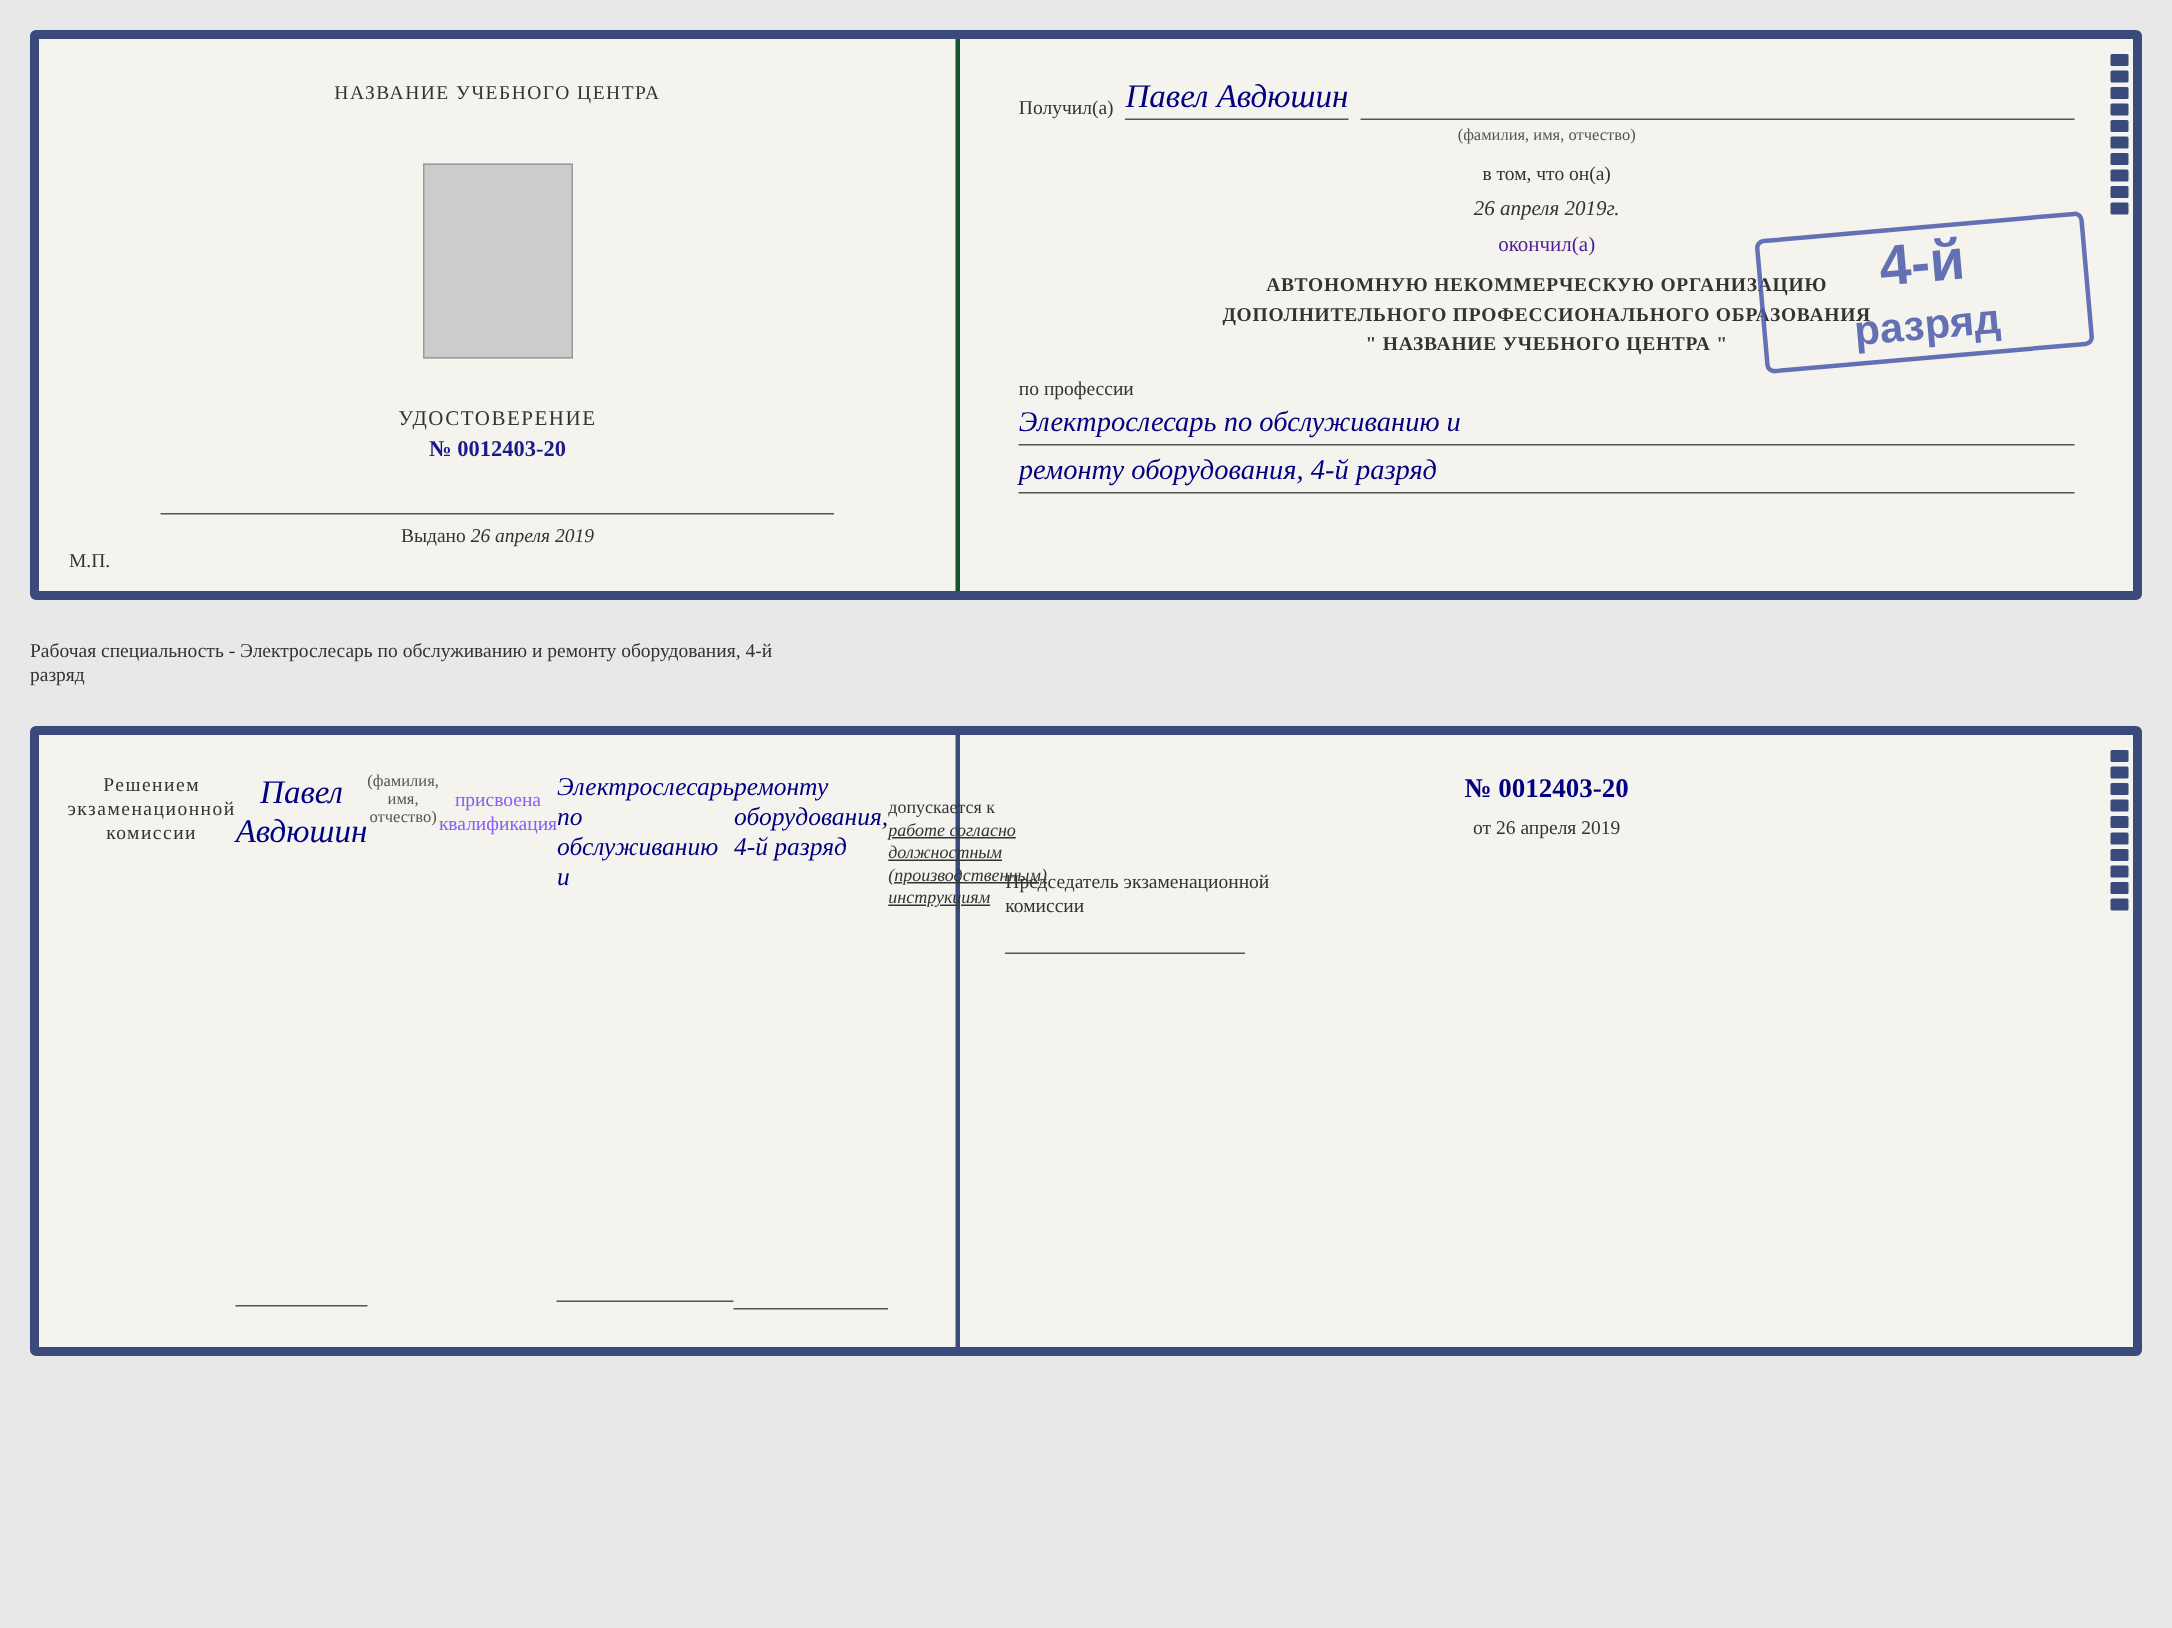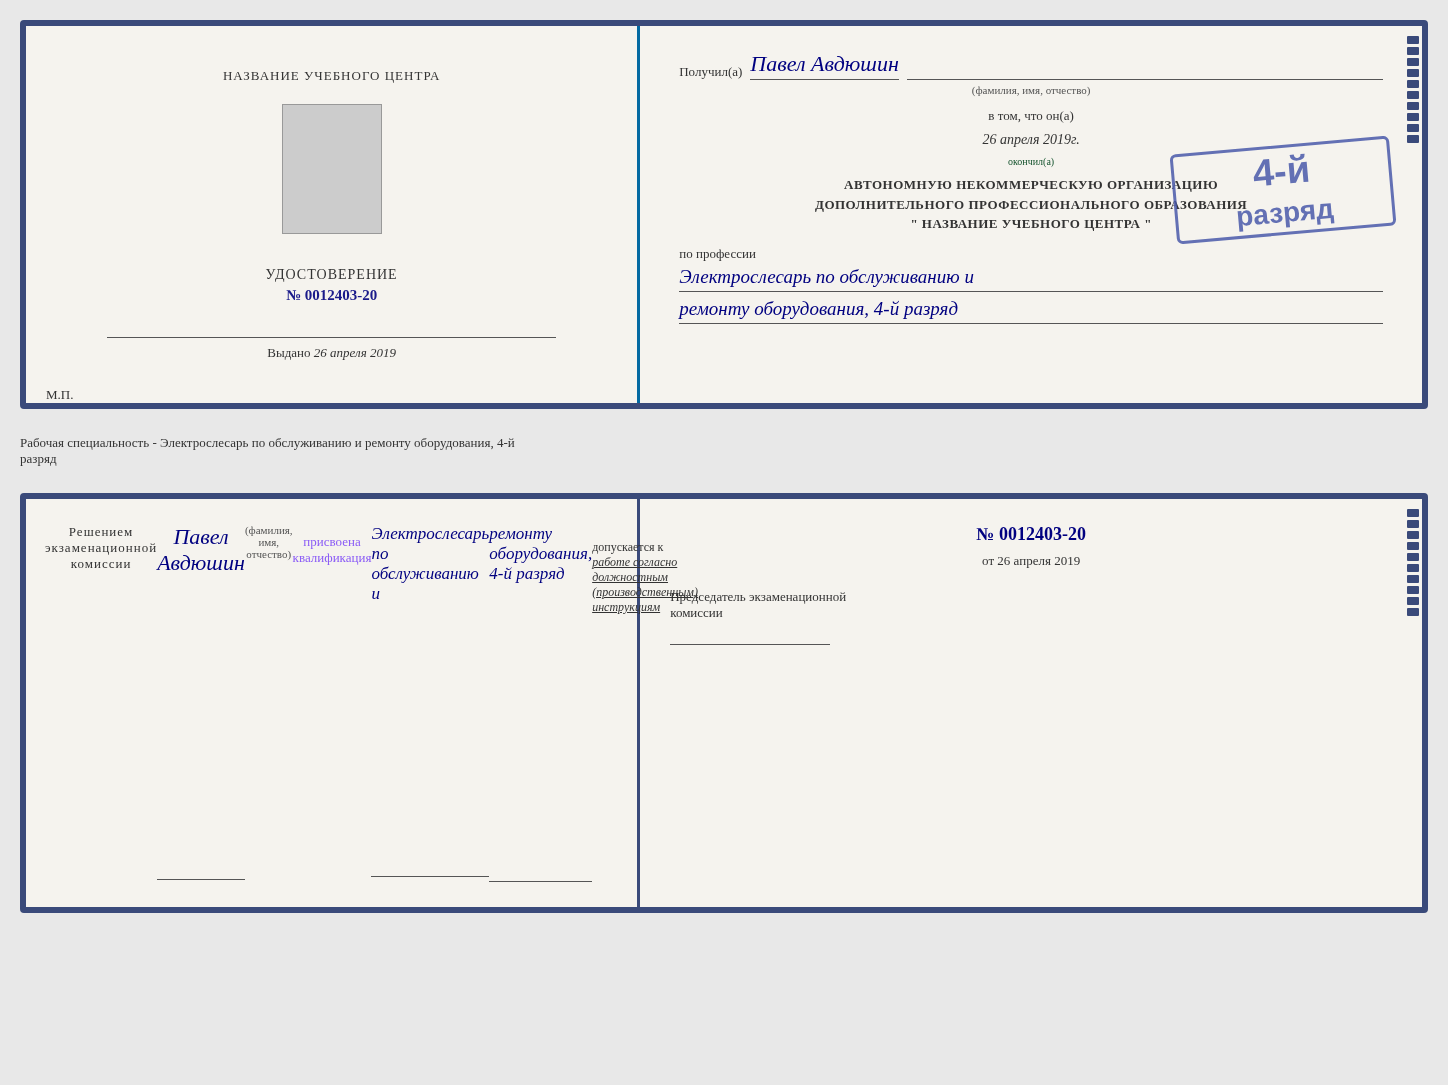--- a/index.html
+++ b/index.html
@@ -22,22 +22,22 @@
       display: flex;
       background: #f5f3ee;
       border: 6px solid #3a4a7a;
       border-radius: 4px;
       min-height: 380px;
       position: relative;
     }
 
     .panel-left {
       width: 44%;
-      border-right: 3px solid #0369a1;
-      padding: 42px 25px;
+      border-right: 3px solid #14532d;
+      padding: 28px 25px;
       display: flex;
       flex-direction: column;
       align-items: center;
       justify-content: space-between;
       position: relative;
     }
 
     .panel-right {
       width: 56%;
       padding: 25px 39px;
@@ -99,21 +99,21 @@
 
     .номер-doc {
       font-size: 15px;
       font-weight: bold;
       color: #1a1a8a;
       display: block;
     }
 
     .mp-label {
       position: absolute;
-      bottom: 0;
+      bottom: 12px;
       left: 20px;
       font-size: 13px;
       color: #333;
     }
 
     
     .получил-line {
       display: flex;
       align-items: flex-end;
       gap: 8px;
@@ -159,22 +159,22 @@
     }
 
     .handwritten-date {
       font-family: 'Segoe Script', cursive;
       font-size: 14px;
       color: #333;
       font-style: italic;
     }
 
     .окончил-text {
-      font-size: 10px;
-      color: #14532d;
+      font-size: 14px;
+      color: #4c1d95;
     }
 
     
     .stamp-container {
       position: relative;
       margin: 5px 0 12px 0;
     }
 
     .org-text {
       font-size: 13px;

